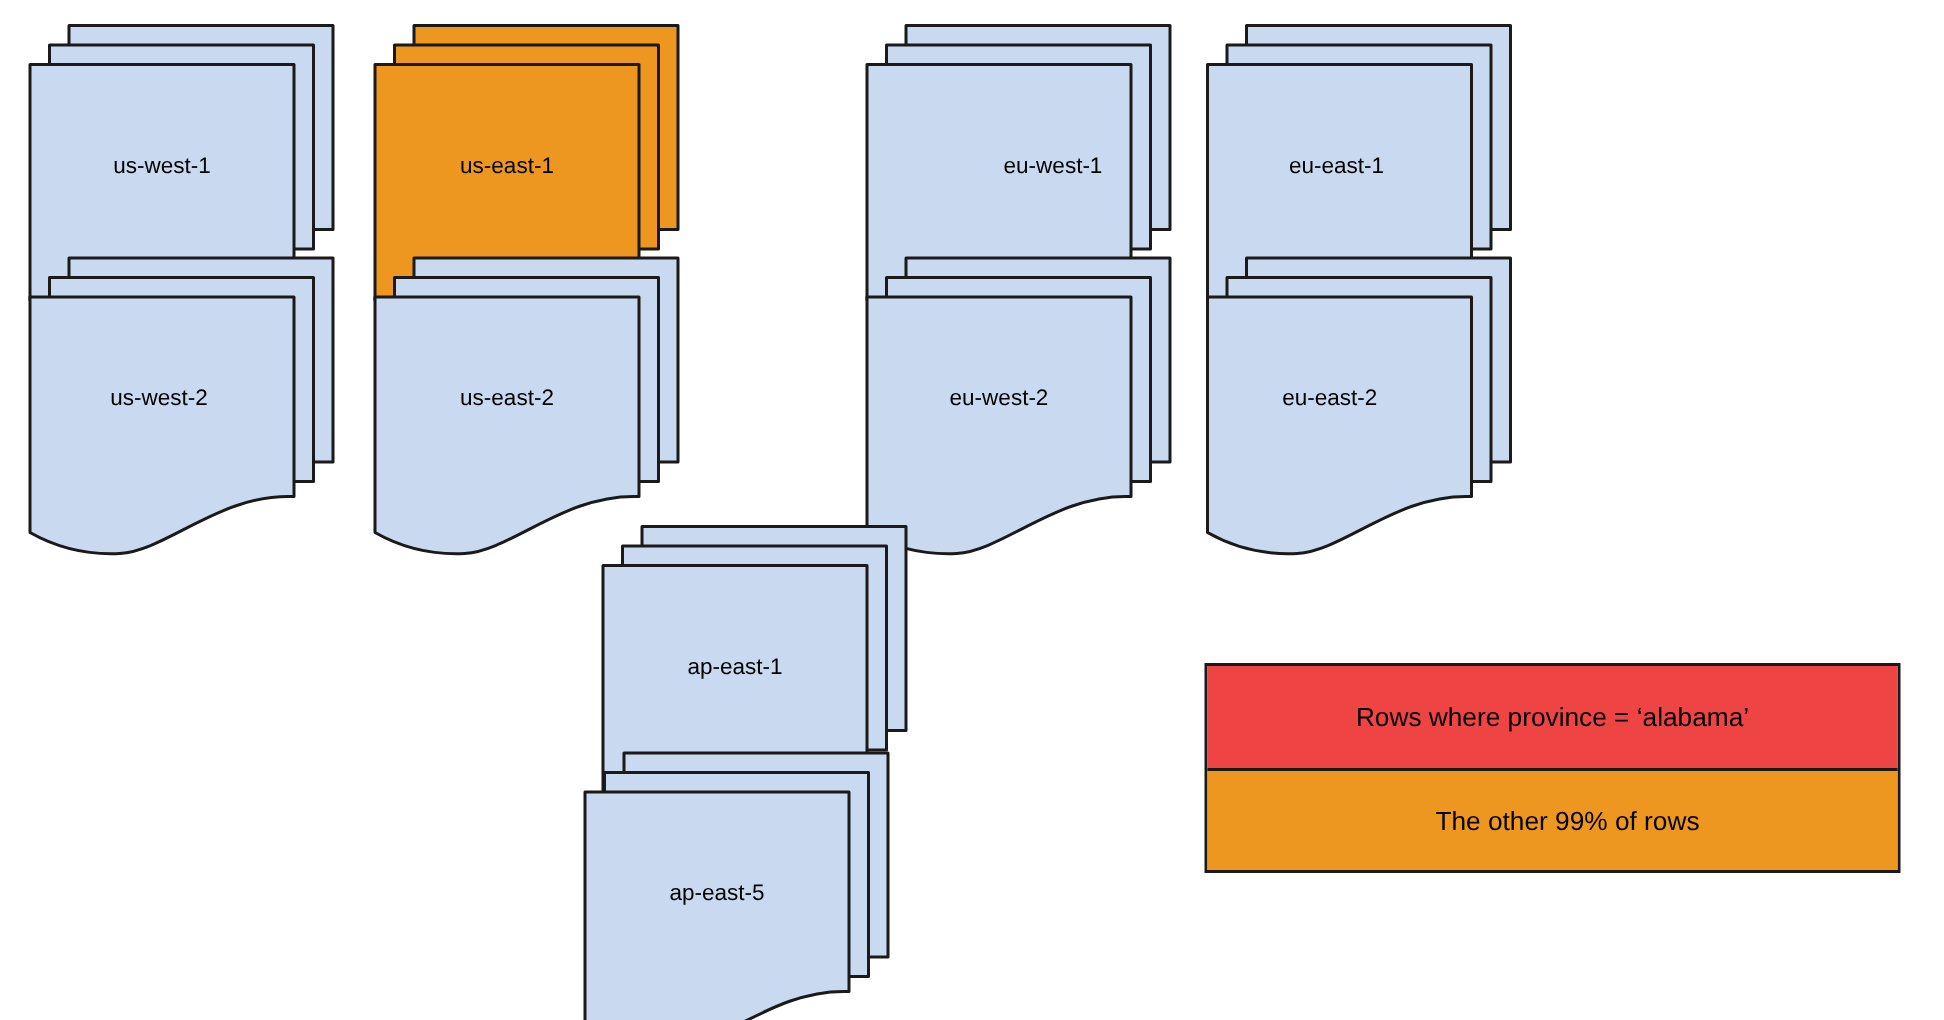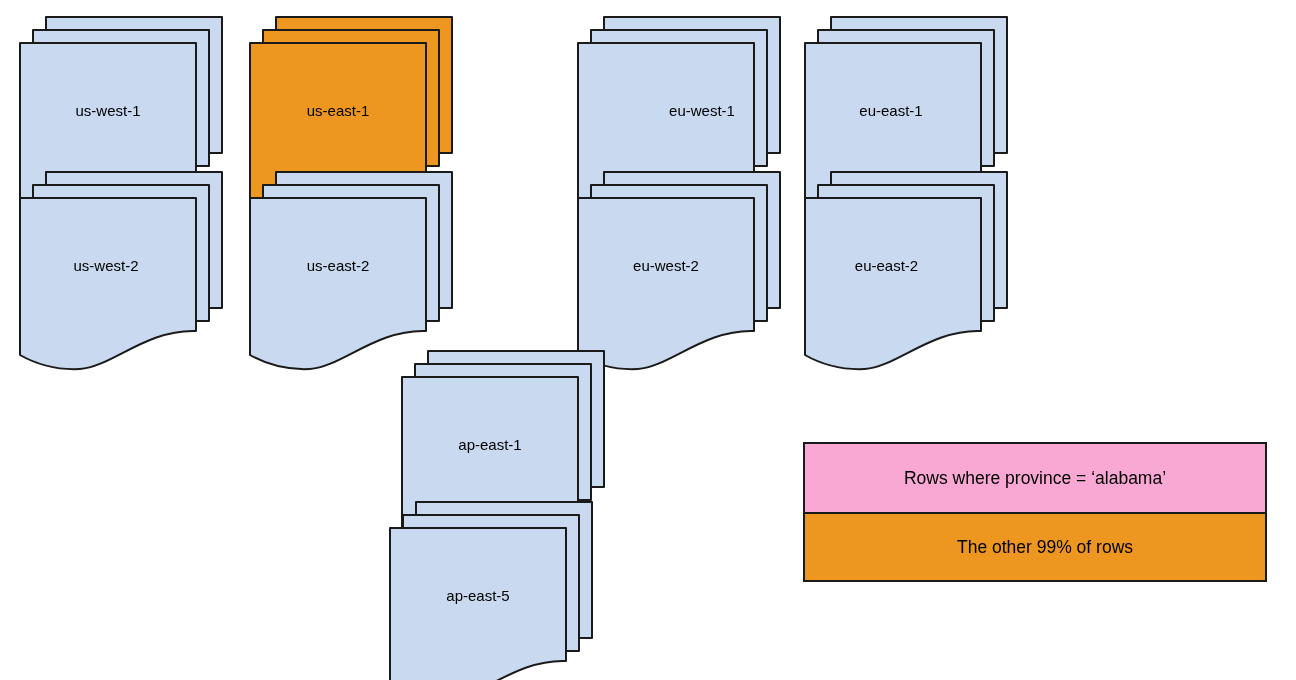--- a/index.html
+++ b/index.html
@@ -148,20 +148,20 @@
     </div>
     <div class="doc-stack" style="left: 386px; top: 498px;">
       <svg width="210" height="205">
         <path d="M 30 4 L 206 4 L 206 140 L 30 140 Z" fill="#c9d9f0" stroke="#1a1a1a" stroke-width="2" stroke-linejoin="round"></path>
         <path d="M 17 17 L 193 17 L 193 153 L 17 153 Z" fill="#c9d9f0" stroke="#1a1a1a" stroke-width="2" stroke-linejoin="round"></path>
         <path d="M 4 30 L 180 30 L 180 163 C 130.72 161 95.52000000000001 199 63.84 201 C 42.72 202 21.6 197 4 187 Z" fill="#c9d9f0" stroke="#1a1a1a" stroke-width="2" stroke-linejoin="round"></path>
       </svg>
       <div class="doc-label" style="left: 4px; top: 89.8px; width: 176px;">ap-east-5</div>
     </div>
     <div class="legend" style="left: 803px; top: 442px; width: 464px; height: 140px;">
-      <div class="legend-row top" style="background: #f9a8d4;">
+      <div class="legend-row top" style="background: #ef4444;">
         <span>Rows where province = ‘alabama’</span>
       </div>
       <div class="legend-row bottom" style="background: rgb(238, 151, 32);">
         <span>The other 99% of rows</span>
       </div>
     </div>
   </div>
 
 </body></html>

